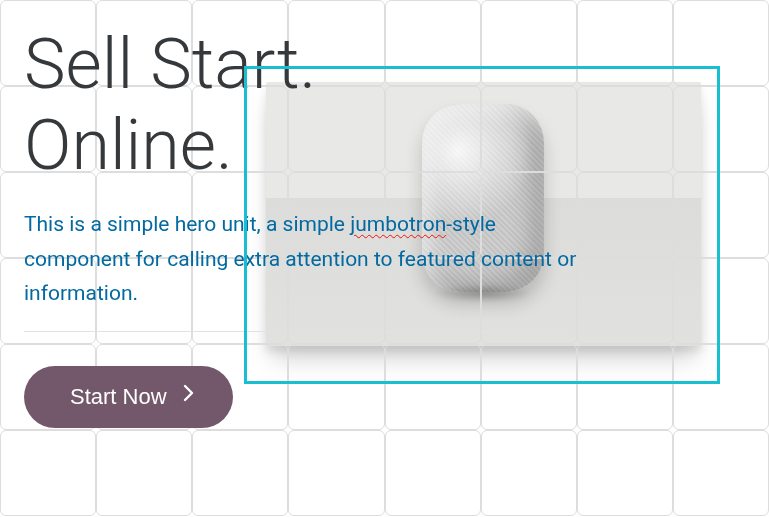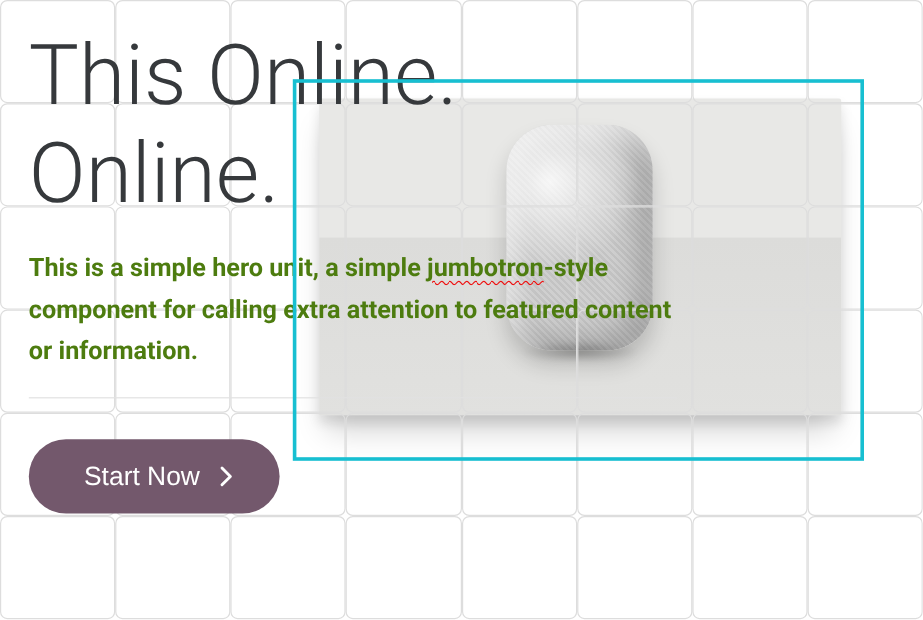--- a/index.html
+++ b/index.html
@@ -24,42 +24,41 @@
   .hero h1 {
     font-weight: 300;
     font-size: 70px;
     line-height: 1.15;
     color: #36393c;
     letter-spacing: 0px;
     margin-bottom: 22px;
   }
 
   .lead {
-    font-weight: 700;
+    font-weight: 400;
     font-size: 21px;
     line-height: 1.65;
-    color: #4d7c0f;
+    color: #0369a1;
     max-width: 560px;
     margin-bottom: 20px;
   }
   .spellsquiggle {
     text-decoration: underline wavy #e11 1.2px;
     text-underline-offset: 3px;
   }
 
   hr.sep {
     border: none;
     border-top: 1px solid #e2e2e2;
     width: 540px;
     margin: 14px 0 34px 0;
   }
 
   .cta {
     display: inline-flex;
-    align-items: center;
     gap: 14px;
     background: #73586c;
     color: #fff;
     font-size: 22px;
     font-weight: 400;
     padding: 18px 38px 18px 46px;
     border: none;
     border-radius: 999px;
     cursor: pointer;
   }
@@ -187,21 +186,21 @@
         <div class="grid-cell"></div>
         <div class="grid-cell"></div>
         <div class="grid-cell"></div>
         <div class="grid-cell"></div>
         <div class="grid-cell"></div>
       </div>
   </div>
 
   <div class="hero">
     <h1>
-      <span>This Online.</span><br>
+      <span>Sell Start.</span><br>
       <span>Online.</span>
     </h1>
     <p class="lead">
       <span>This is a simple hero unit, a simple </span><span class="spellsquiggle">jumbotron</span><span>-style component for calling extra attention to featured content or information.</span>
     </p>
     <hr class="sep">
     <button class="cta">
       <span>Start Now</span>
       <span class="chev">
         <svg width="14" height="18" viewBox="0 0 14 18" fill="none">

